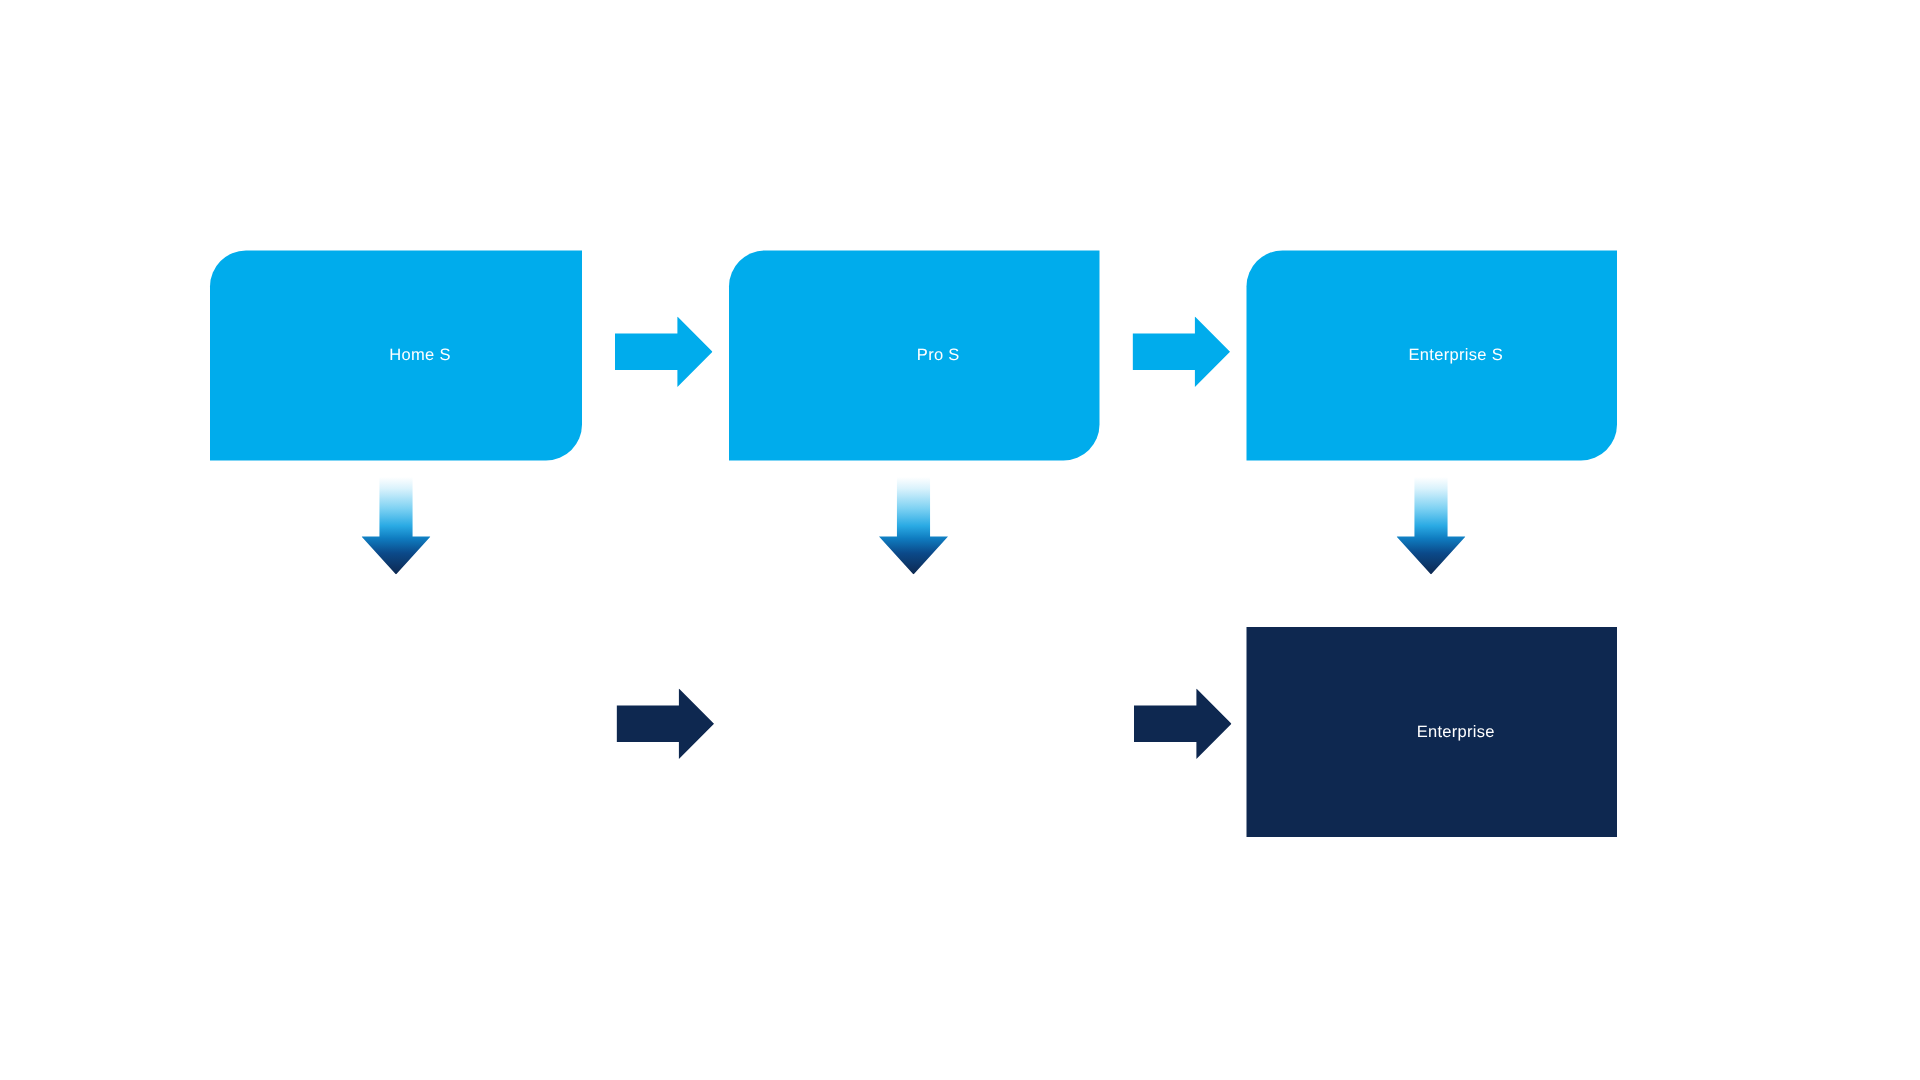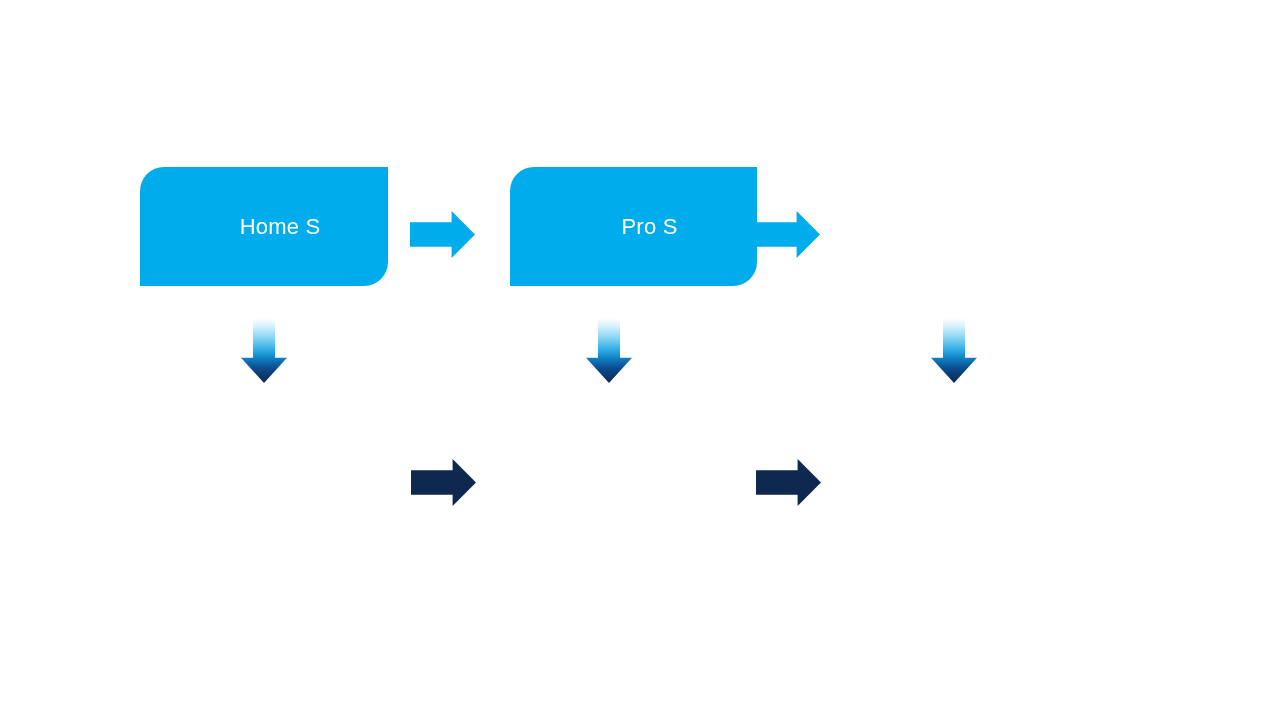--- a/index.html
+++ b/index.html
@@ -20,38 +20,38 @@
     overflow:hidden;
     font-family:"Liberation Sans", sans-serif;
   }
   
   .box{
     position:absolute;
     display:flex;
     align-items:center;
     justify-content:center;
     color:var(--box-text);
-    font-size:22px;
+    font-size:11px;
     letter-spacing:.2px;
     width:248px;
-    height:119px;
+    height:140px;
     padding-left:32px;
   }
   .box.top{
     background:var(--top-box);
     border-radius:24px 0 24px 0;
     top:167px;
   }
   .box.bottom{
     background:var(--bottom-box);
     border-radius:0;
     top:418px;
   }
   .col1{left:140px;}
-  .col2{left:486px;width:247px;margin-left:24px;}
+  .col2{left:486px;width:247px;}
   .col3{left:831px;width:247px;}
 
   
   .arrow-right{
     position:absolute;
     width:65px;
     height:47px;
     clip-path:polygon(0 24%, 64% 24%, 64% 0, 100% 50%, 64% 100%, 64% 76%, 0 76%);
   }
   .arrow-right.cyan{
@@ -91,25 +91,31 @@
 <body>
 
 <div class="canvas">
 
   <div class="box top col1">
     <span>Home S</span>
   </div>
   <div class="box top col2">
     <span>Pro S</span>
   </div>
+  <div class="box top col3">
+    <span>Enterprise S</span>
+  </div>
 
   <div class="arrow-right cyan ar-top-1"></div>
   <div class="arrow-right cyan ar-top-2"></div>
 
   <div class="arrow-down ad-1"></div>
   <div class="arrow-down ad-2"></div>
   <div class="arrow-down ad-3"></div>
 
+  <div class="box bottom col3">
+    <span>Enterprise</span>
+  </div>
 
   <div class="arrow-right navy ar-bot-1"></div>
   <div class="arrow-right navy ar-bot-2"></div>
 
 </div>
 
 </body></html>

